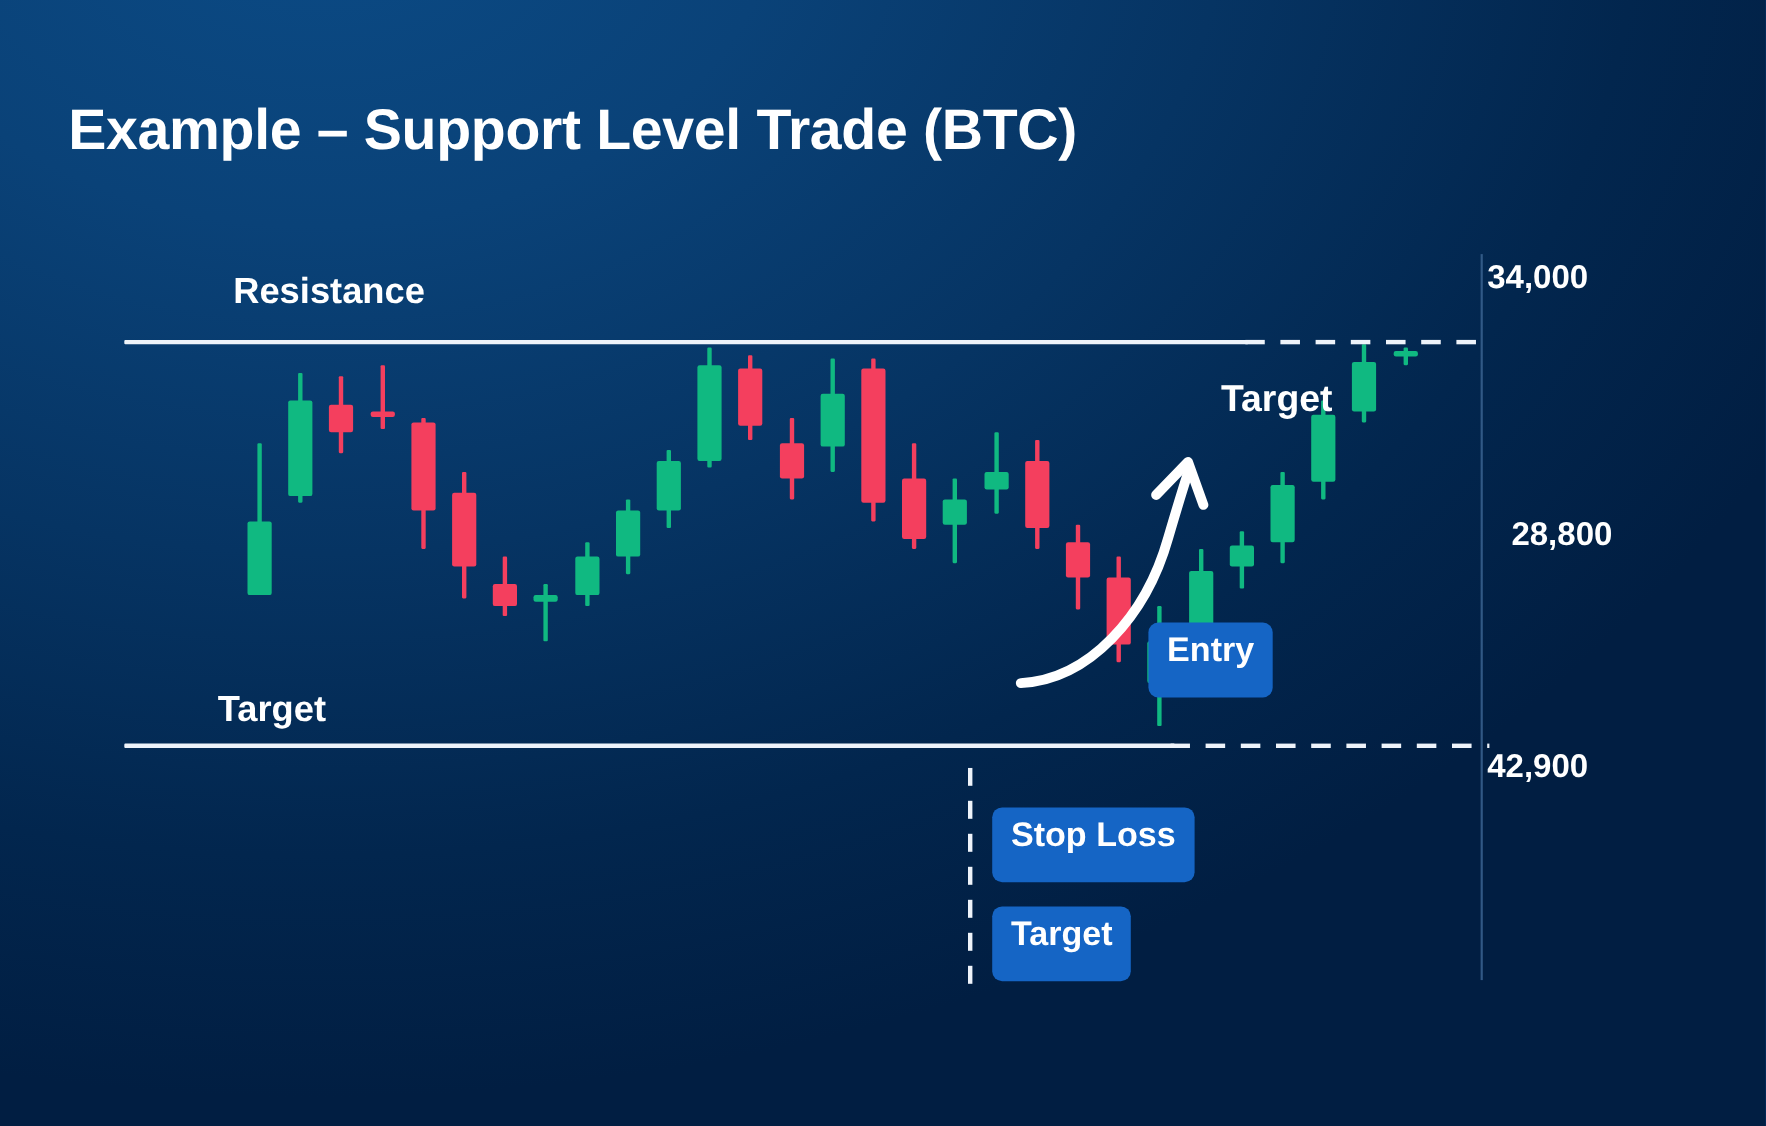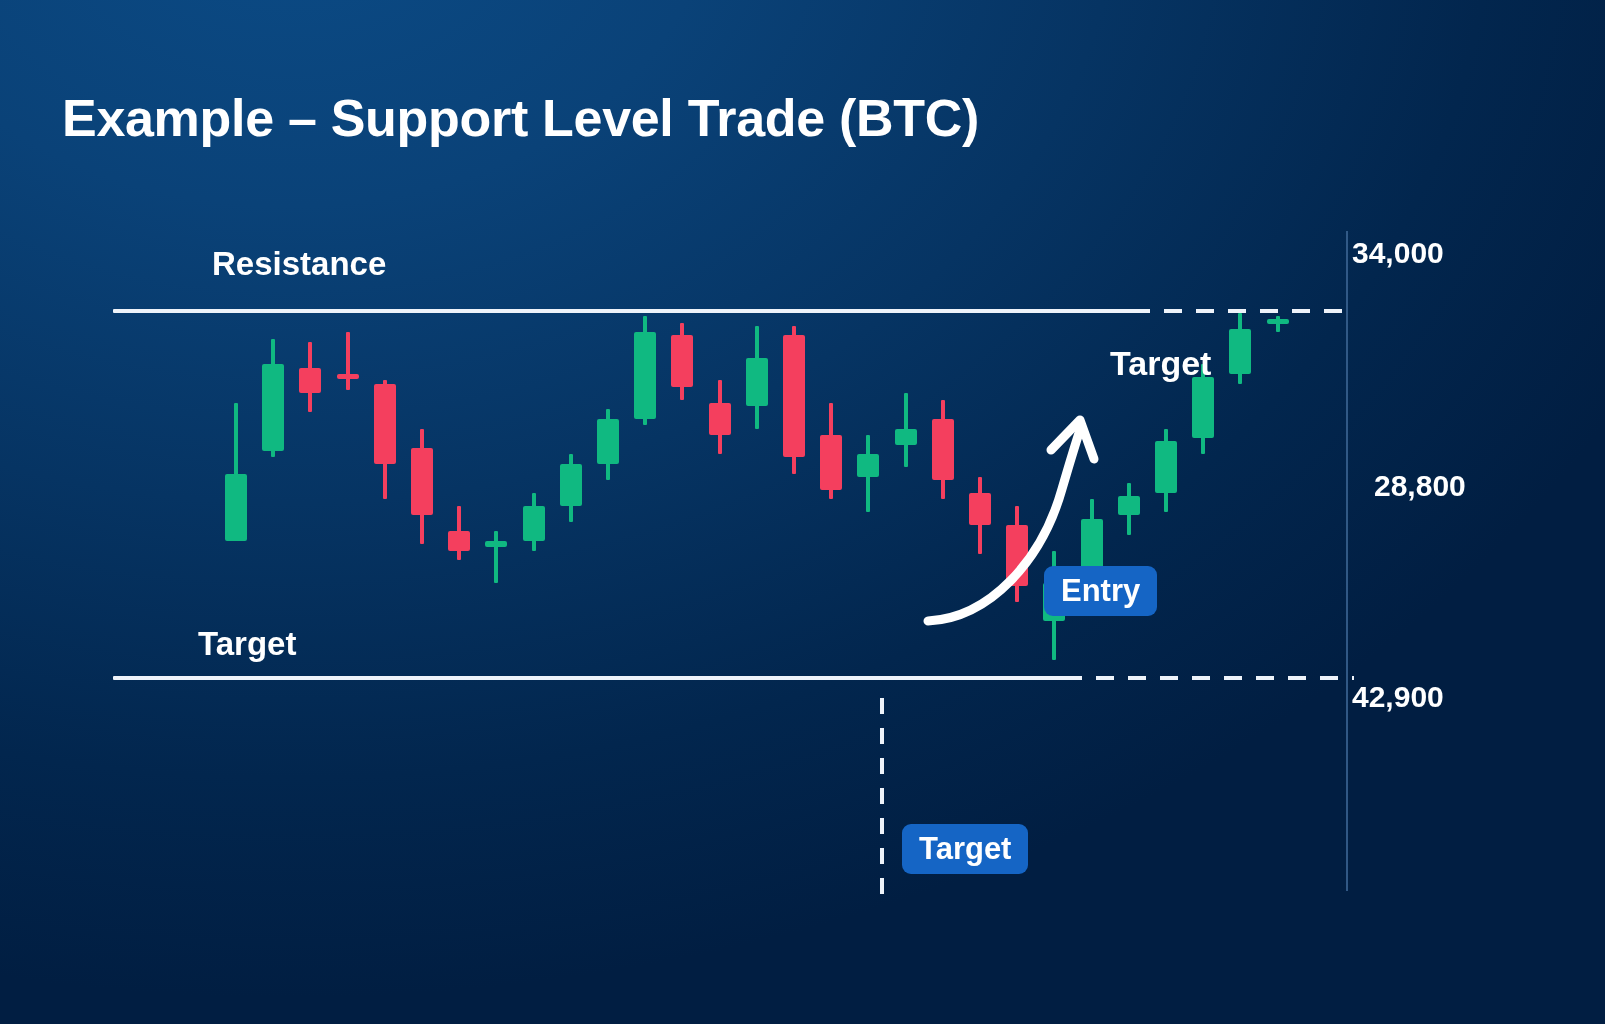--- a/index.html
+++ b/index.html
@@ -76,21 +76,21 @@
     color:#ffffff;
     white-space:nowrap;
   }
 
   .badge {
     position:absolute;
     background:#1565c5;
     color:#ffffff;
     border-radius:9px;
     font-size:31px;
-    padding:9px 17px 10px 17px;
+    padding:9px 17px 28px 17px;
     white-space:nowrap;
     line-height:1.0;
   }
 
   .candle { position:absolute; }
   .wick { position:absolute; width:4px; border-radius:1px; }
   .body { position:absolute; border-radius:2px; }
 
   svg.arrow { position:absolute; left:0; top:0; width:1605px; height:1024px; overflow:visible; pointer-events:none; }
 </style>
@@ -239,16 +239,17 @@
     <div class="vdash" style="left:880px; top:698px; height:200px;"></div>
 
     <div class="plain-label" style="left:1110px; top:344px;">Target</div>
 
     <svg class="arrow" viewBox="0 0 1605 1024">
       <path d="M 928 621 C 990 618 1042 560 1062 489 C 1072 455 1076 442 1080 430" fill="none" stroke="#ffffff" stroke-width="9" stroke-linecap="round"></path>
       <path d="M 1051 450 L 1080 420 L 1094 459" fill="none" stroke="#ffffff" stroke-width="9" stroke-linecap="round" stroke-linejoin="round"></path>
     </svg>
 
     <div class="badge" style="left:1044px; top:566px;">Entry</div>
+    <div class="badge" style="left:902px; top:734px;">Stop Loss</div>
     <div class="badge" style="left:902px; top:824px;">Target</div>
 
   </div>
 </div>
 
 </body></html>

